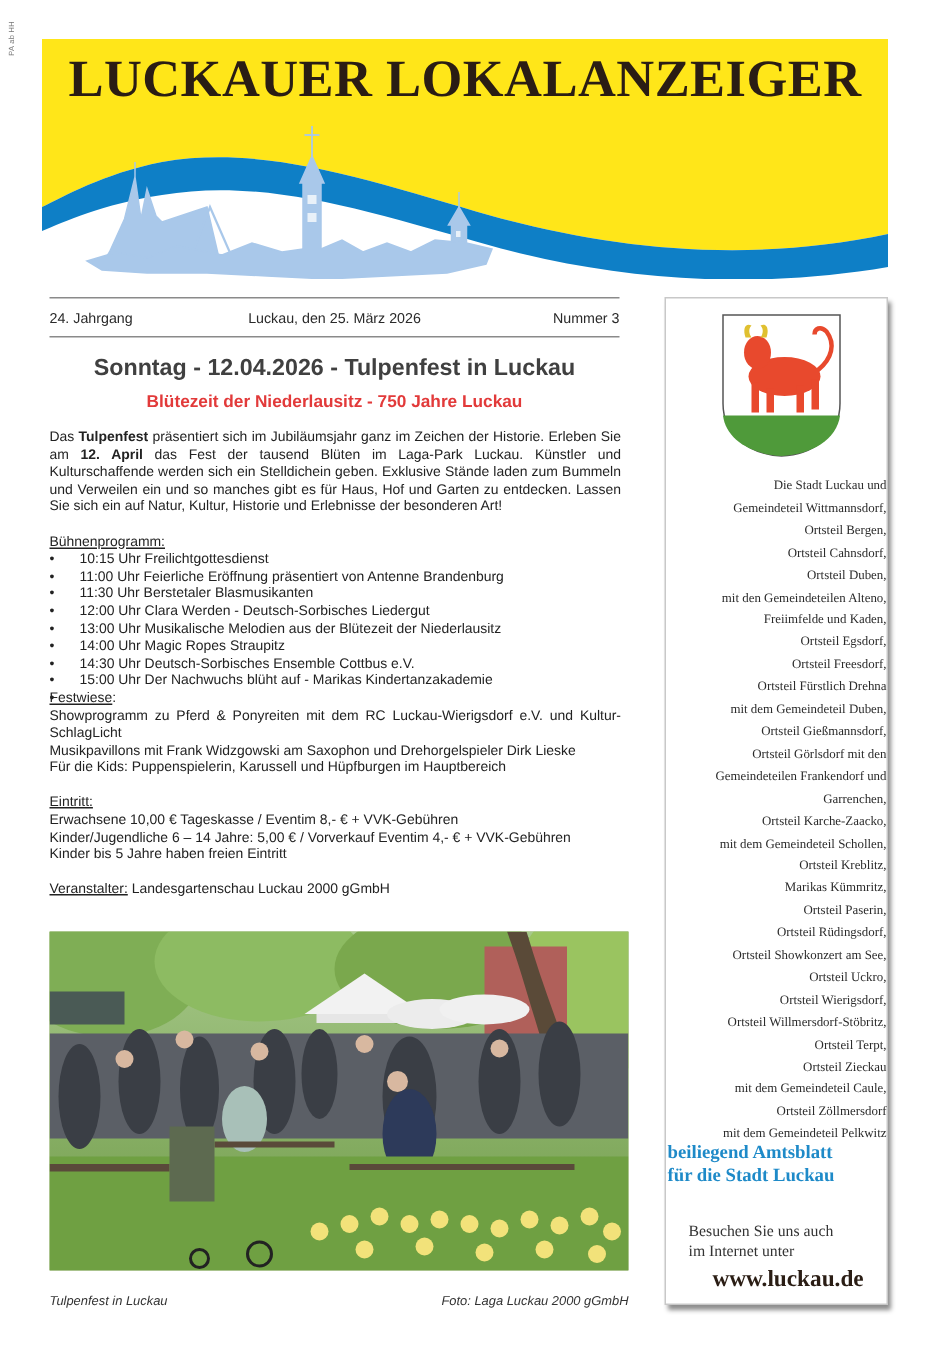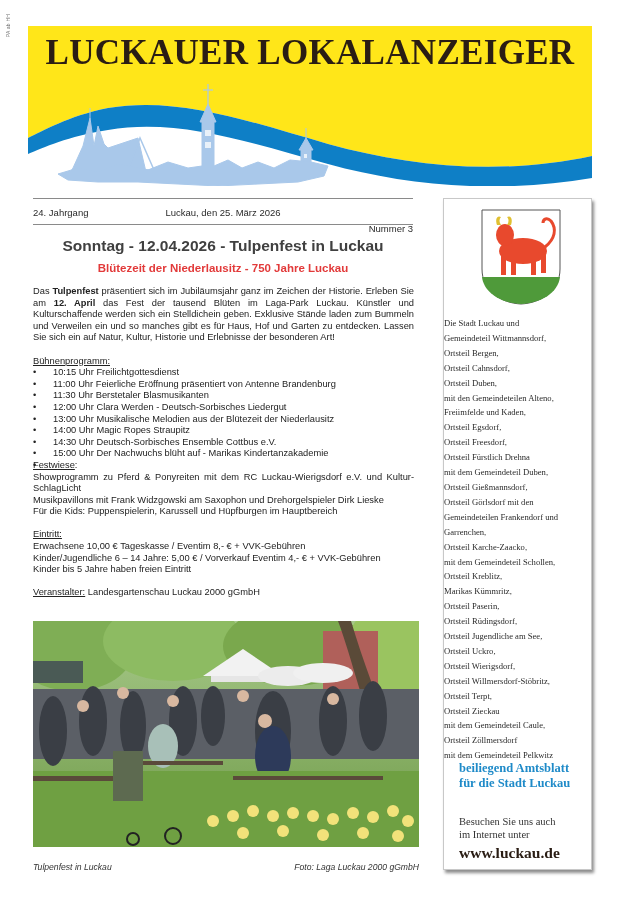--- a/index.html
+++ b/index.html
@@ -25,21 +25,21 @@
 
     .rule { position: absolute; height: 1px; background: #8a8a8a; }
 
     .issue-bar {
       position: absolute; left: 33px; top: 207px; width: 380px; height: 14px;
       font-size: 9.5px; color: #2a2a2a;
     }
     .issue-bar span { position: absolute; top: 0; }
     .issue-vol { left: 0; }
     .issue-date { left: 0; width: 100%; text-align: center; }
-    .issue-num { right: 0; margin-top: 16px; }
+    .issue-num { right: 0; }
 
     .headline {
       position: absolute; left: 33px; top: 237px; width: 380px; text-align: center;
       color: #404040; font-weight: bold; font-size: 15.5px;
     }
     .subheadline {
       position: absolute; left: 33px; top: 262px; width: 380px; text-align: center;
       color: #e23a3a; font-weight: bold; font-size: 11.5px;
     }
 
@@ -66,35 +66,35 @@
     .caption-left { left: 33px; }
     .caption-right { right: 206px; }
 
     .sidebar {
       position: absolute; left: 443px; top: 198px; width: 149px; height: 672px;
       background: #ffffff; border: 1px solid #c8c8c8;
       box-shadow: 2px 3px 3px rgba(0,0,0,0.45);
     }
     .crest { position: absolute; left: 37px; top: 10px; width: 80px; height: 96px; }
     .districts {
-      position: absolute; left: 0; top: 117px; width: 147px; text-align: left;
+      position: absolute; left: 0; top: 117px; width: 147px; text-align: right;
       font-family: "Liberation Serif", serif; font-size: 8.6px; line-height: 14.9px; color: #2b2b2b;
       list-style: none;
     }
     .amtsblatt {
-      position: absolute; left: 15px; top: 562px; width: 132px;
+      position: absolute; left: 1px; top: 562px; width: 132px;
       font-family: "Liberation Serif", serif; font-weight: bold; font-size: 12.5px; line-height: 15px;
       color: #1e8ac8;
     }
     .visit {
       position: absolute; left: 15px; top: 616px; width: 132px;
       font-family: "Liberation Serif", serif; font-size: 10.5px; line-height: 13px; color: #333;
     }
     .website {
-      position: absolute; left: 15px; top: 645px; width: 132px;
+      position: absolute; left: 31px; top: 645px; width: 132px;
       font-family: "Liberation Serif", serif; font-weight: bold; font-size: 15.5px; color: #2a1d14;
     }
   </style>
 </head>
 <body>
 
 <div class="print-mark">PA ab HH</div>
 
 <div class="masthead">
   <svg width="564" height="160" viewBox="0 0 564 160">
@@ -294,21 +294,21 @@
     <li>Ortsteil Gießmannsdorf,</li>
     <li>Ortsteil Görlsdorf mit den</li>
     <li>Gemeindeteilen Frankendorf und</li>
     <li>Garrenchen,</li>
     <li>Ortsteil Karche-Zaacko,</li>
     <li>mit dem Gemeindeteil Schollen,</li>
     <li>Ortsteil Kreblitz,</li>
     <li>Marikas Kümmritz,</li>
     <li>Ortsteil Paserin,</li>
     <li>Ortsteil Rüdingsdorf,</li>
-    <li>Ortsteil Jugendliche am See,</li>
+    <li>Ortsteil Showkonzert am See,</li>
     <li>Ortsteil Uckro,</li>
     <li>Ortsteil Wierigsdorf,</li>
     <li>Ortsteil Willmersdorf-Stöbritz,</li>
     <li>Ortsteil Terpt,</li>
     <li>Ortsteil Zieckau</li>
     <li>mit dem Gemeindeteil Caule,</li>
     <li>Ortsteil Zöllmersdorf</li>
     <li>mit dem Gemeindeteil Pelkwitz</li>
   </ul>
 

